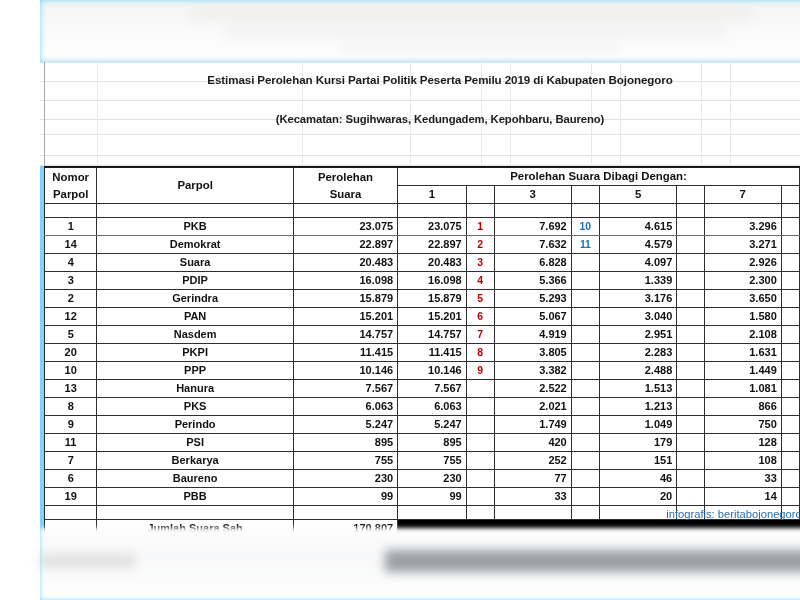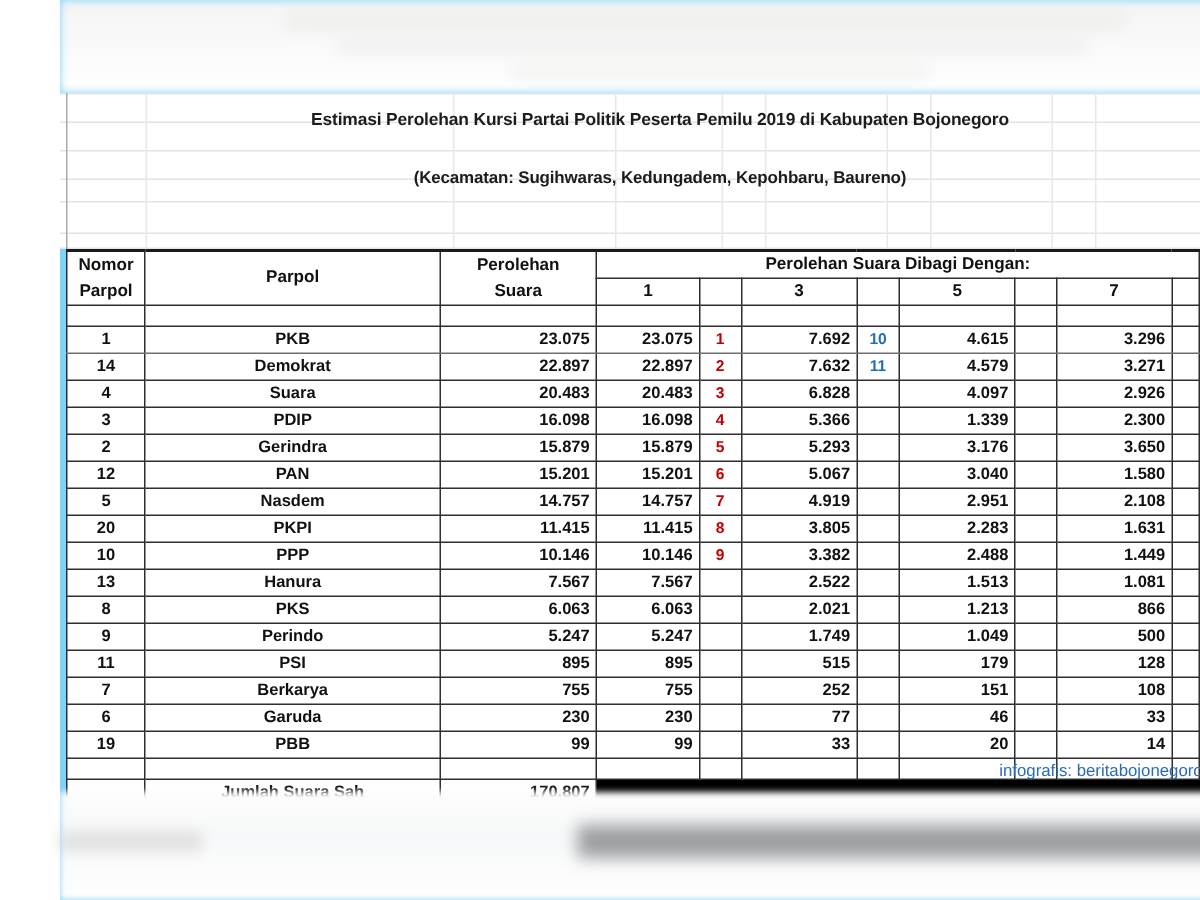--- a/index.html
+++ b/index.html
@@ -397,30 +397,30 @@
           <tr>
             <td class="num">9</td>
             <td class="name">Perindo</td>
             <td class="val">5.247</td>
             <td class="val">5.247</td>
             <td class="rank red"></td>
             <td class="val">1.749</td>
             <td class="rank blue"></td>
             <td class="val">1.049</td>
             <td class="rank"></td>
-            <td class="val">500</td>
+            <td class="val">750</td>
             <td class="rank"></td>
           </tr>
           <tr>
             <td class="num">11</td>
             <td class="name">PSI</td>
             <td class="val">895</td>
             <td class="val">895</td>
             <td class="rank red"></td>
-            <td class="val">515</td>
+            <td class="val">420</td>
             <td class="rank blue"></td>
             <td class="val">179</td>
             <td class="rank"></td>
             <td class="val">128</td>
             <td class="rank"></td>
           </tr>
           <tr>
             <td class="num">7</td>
             <td class="name">Berkarya</td>
             <td class="val">755</td>
@@ -428,21 +428,21 @@
             <td class="rank red"></td>
             <td class="val">252</td>
             <td class="rank blue"></td>
             <td class="val">151</td>
             <td class="rank"></td>
             <td class="val">108</td>
             <td class="rank"></td>
           </tr>
           <tr>
             <td class="num">6</td>
-            <td class="name">Garuda</td>
+            <td class="name">Baureno</td>
             <td class="val">230</td>
             <td class="val">230</td>
             <td class="rank red"></td>
             <td class="val">77</td>
             <td class="rank blue"></td>
             <td class="val">46</td>
             <td class="rank"></td>
             <td class="val">33</td>
             <td class="rank"></td>
           </tr>

